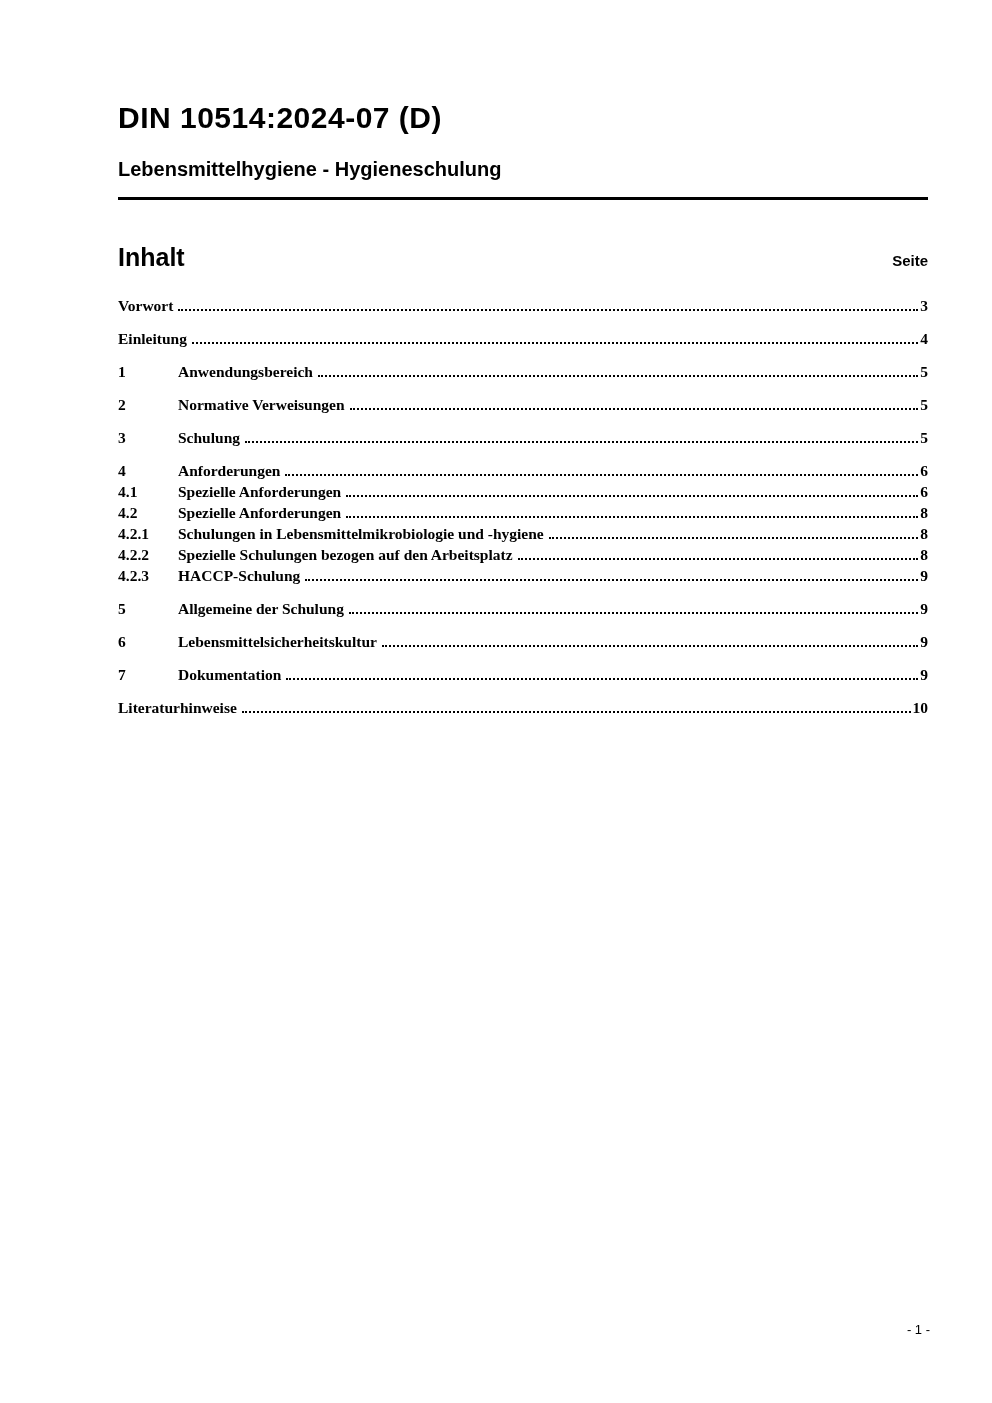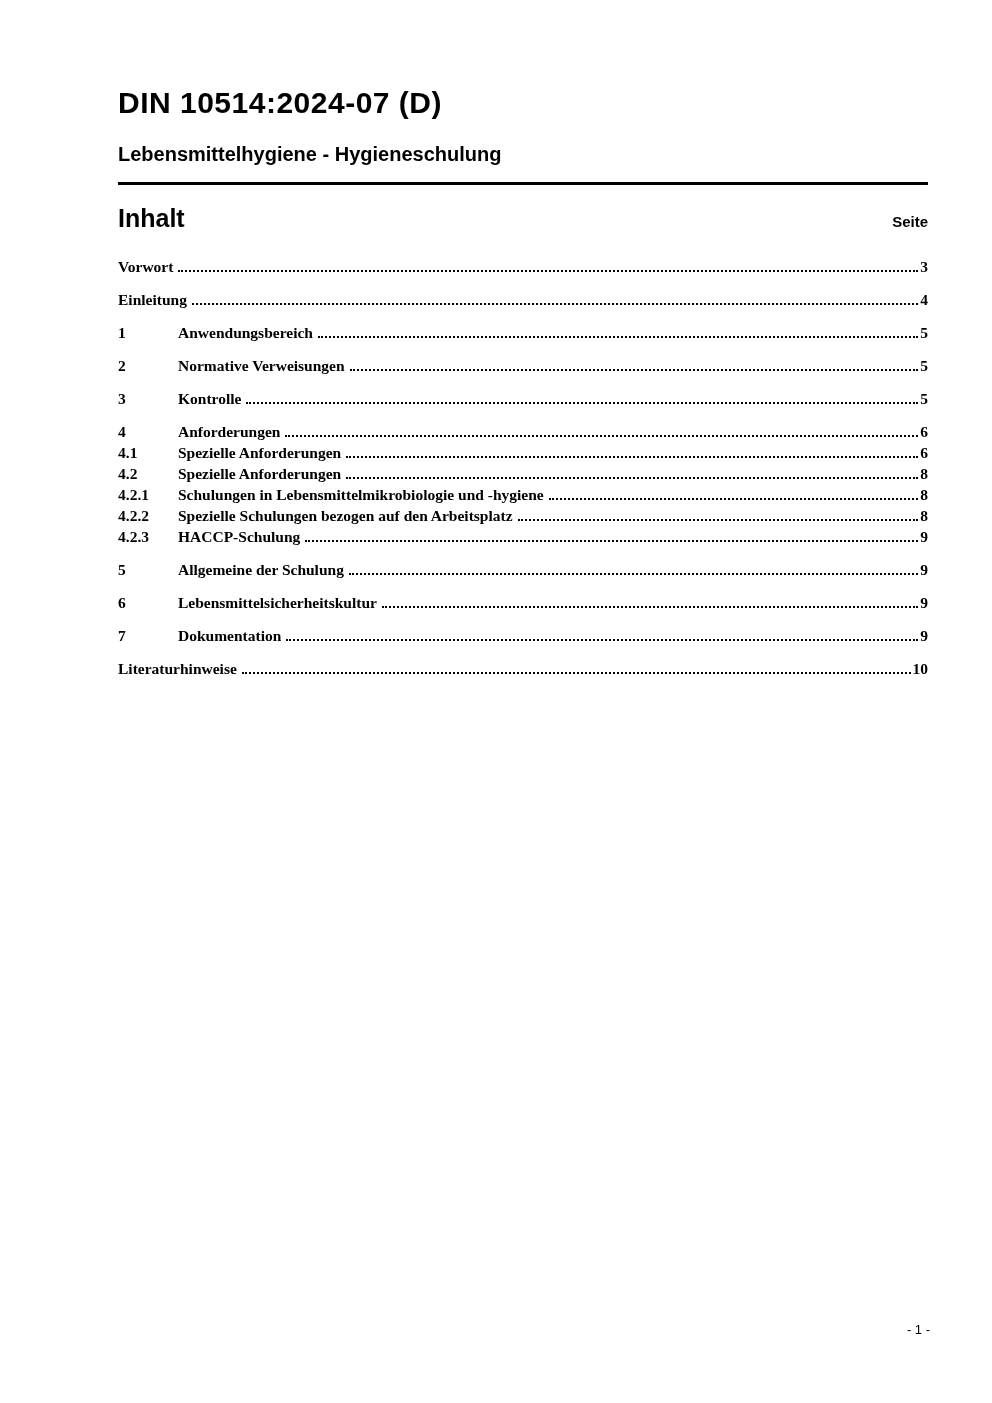--- a/index.html
+++ b/index.html
@@ -13,41 +13,41 @@
     width: 992px;
     height: 1403px;
     background: #ffffff;
     color: #000000;
     overflow: hidden;
   }
   .content {
     position: absolute;
     left: 118px;
     right: 64px;
-    top: 0;
+    top: 15px;
   }
   .doc-title {
     margin-top: 88px;
     font-family: "Liberation Sans", sans-serif;
     font-weight: bold;
     font-size: 30px;
     line-height: 30px;
     letter-spacing: 0.5px;
   }
   .doc-subtitle {
     margin-top: 26px;
     font-family: "Liberation Sans", sans-serif;
     font-weight: bold;
     font-size: 20px;
     line-height: 20px;
     padding-bottom: 18px;
     border-bottom: 3px solid #000000;
   }
   .contents-header {
-    margin-top: 20px;
+    margin-top: 44px;
     display: flex;
     justify-content: space-between;
     align-items: baseline;
   }
   .contents-heading {
     font-family: "Liberation Sans", sans-serif;
     font-weight: bold;
     font-size: 25px;
     line-height: 27px;
   }
@@ -132,21 +132,21 @@
     <span class="toc-page">5</span>
   </div>
         <div class="toc-row spaced">
     <span class="toc-num">2</span>
     <span class="toc-label">Normative Verweisungen</span>
     <span class="toc-leader"></span>
     <span class="toc-page">5</span>
   </div>
         <div class="toc-row spaced">
     <span class="toc-num">3</span>
-    <span class="toc-label">Kontrolle</span>
+    <span class="toc-label">Schulung</span>
     <span class="toc-leader"></span>
     <span class="toc-page">5</span>
   </div>
         <div class="toc-row spaced">
     <span class="toc-num">4</span>
     <span class="toc-label">Anforderungen</span>
     <span class="toc-leader"></span>
     <span class="toc-page">6</span>
   </div>
         <div class="toc-row">

